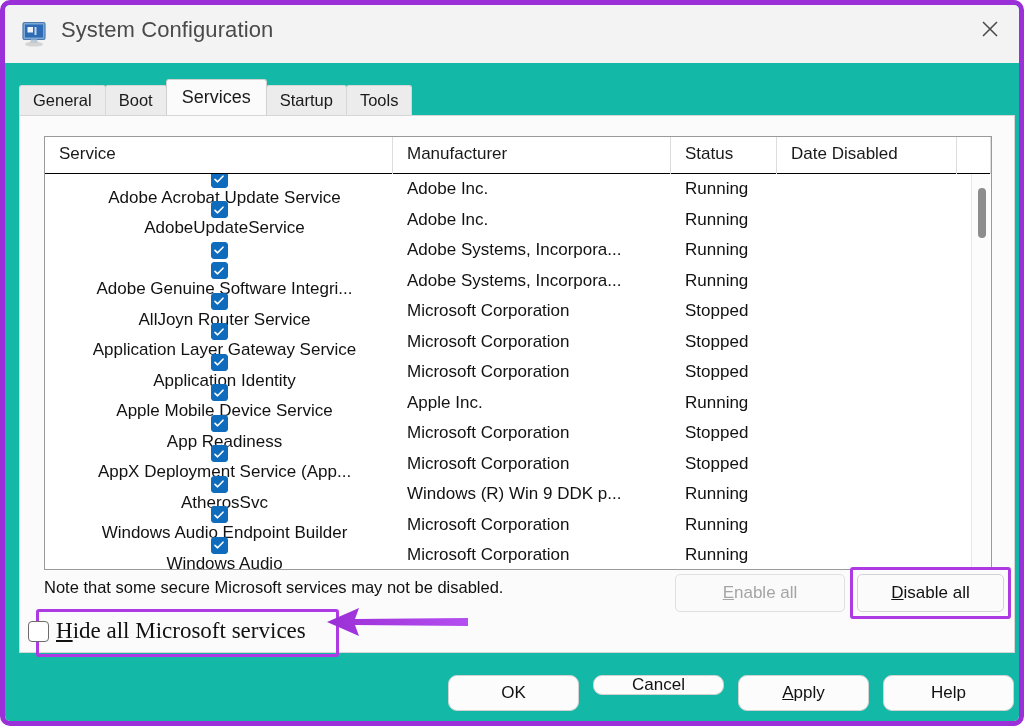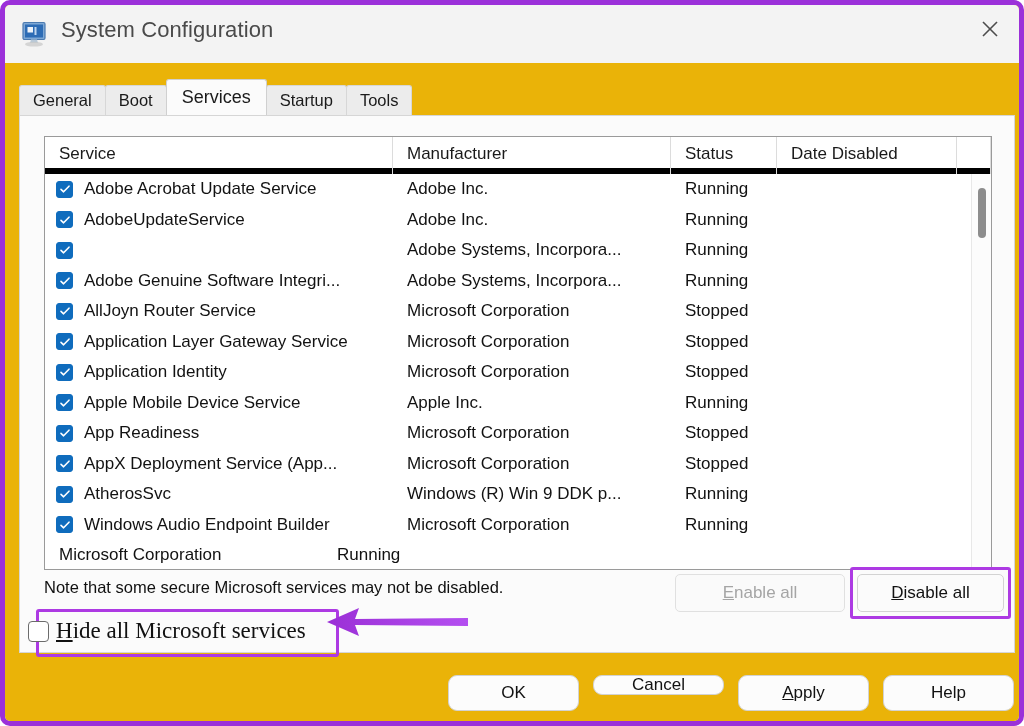--- a/index.html
+++ b/index.html
@@ -22,21 +22,21 @@
     height: 726px;
     box-sizing: border-box;
     border: 5px solid #9b30d9;
     border-radius: 10px;
     background: #f2f2f2;
     overflow: hidden;
   }
   .window-inner {
     position: absolute;
     left: 0; top: 0; right: 0; bottom: 0;
-    background: #eab308;
+    background: #14b8a6;
   }
 
   
   .titlebar {
     position: absolute;
     left: 0; top: 0;
     width: 100%;
     height: 58px;
     background: #f3f3f3;
   }
@@ -118,21 +118,21 @@
     height: 434px;
     background: #ffffff;
     border: 1px solid #9a9a9a;
     box-sizing: border-box;
     overflow: hidden;
   }
   .lv-header {
     position: relative;
     height: 37px;
     background: #ffffff;
-    border-bottom: 6px solid #000000;
+    border-bottom: 1px solid #000000;
     display: flex;
     box-sizing: border-box;
   }
   .lv-header .col {
     position: relative;
     font-size: 17px;
     color: #1a1a1a;
     padding: 7px 0 0 14px;
     box-sizing: border-box;
     border-right: 1px solid #dcdcdc;
@@ -164,20 +164,21 @@
   .cell {
     box-sizing: border-box;
     overflow: hidden;
     white-space: nowrap;
   }
   .cell-service {
     width: 348px;
     display: flex;
     align-items: center;
     padding-left: 11px;
+    flex-direction: column;
   }
   .cell-manufacturer { width: 278px; padding-left: 14px; }
   .cell-status       { width: 106px; padding-left: 14px; }
   .cell-date         { width: 180px; padding-left: 14px; }
 
   .cb {
     width: 17px; height: 17px;
     min-width: 17px;
     border-radius: 3px;
     background: #0f6cbd;
@@ -512,20 +513,28 @@
                     <polyline points="2,6.3 4.6,8.8 10,3.2" fill="none" stroke="#ffffff" stroke-width="1.6" stroke-linecap="round" stroke-linejoin="round"></polyline>
                   </svg>
                 </div>
                 <span>Windows Audio Endpoint Builder</span>
               </div>
               <div class="cell cell-manufacturer">Microsoft Corporation</div>
               <div class="cell cell-status">Running</div>
               <div class="cell cell-date"></div>
             </div>
             <div class="row">
+              <div class="cell cell-service">
+                <div class="cb">
+                  <svg width="12" height="12" viewBox="0 0 12 12">
+                    <polyline points="2,6.3 4.6,8.8 10,3.2" fill="none" stroke="#ffffff" stroke-width="1.6" stroke-linecap="round" stroke-linejoin="round"></polyline>
+                  </svg>
+                </div>
+                <span>Windows Audio</span>
+              </div>
               <div class="cell cell-manufacturer">Microsoft Corporation</div>
               <div class="cell cell-status">Running</div>
               <div class="cell cell-date"></div>
             </div>
           </div>
       <div class="vscroll">
         <div class="vthumb"></div>
       </div>
     </div>
 

